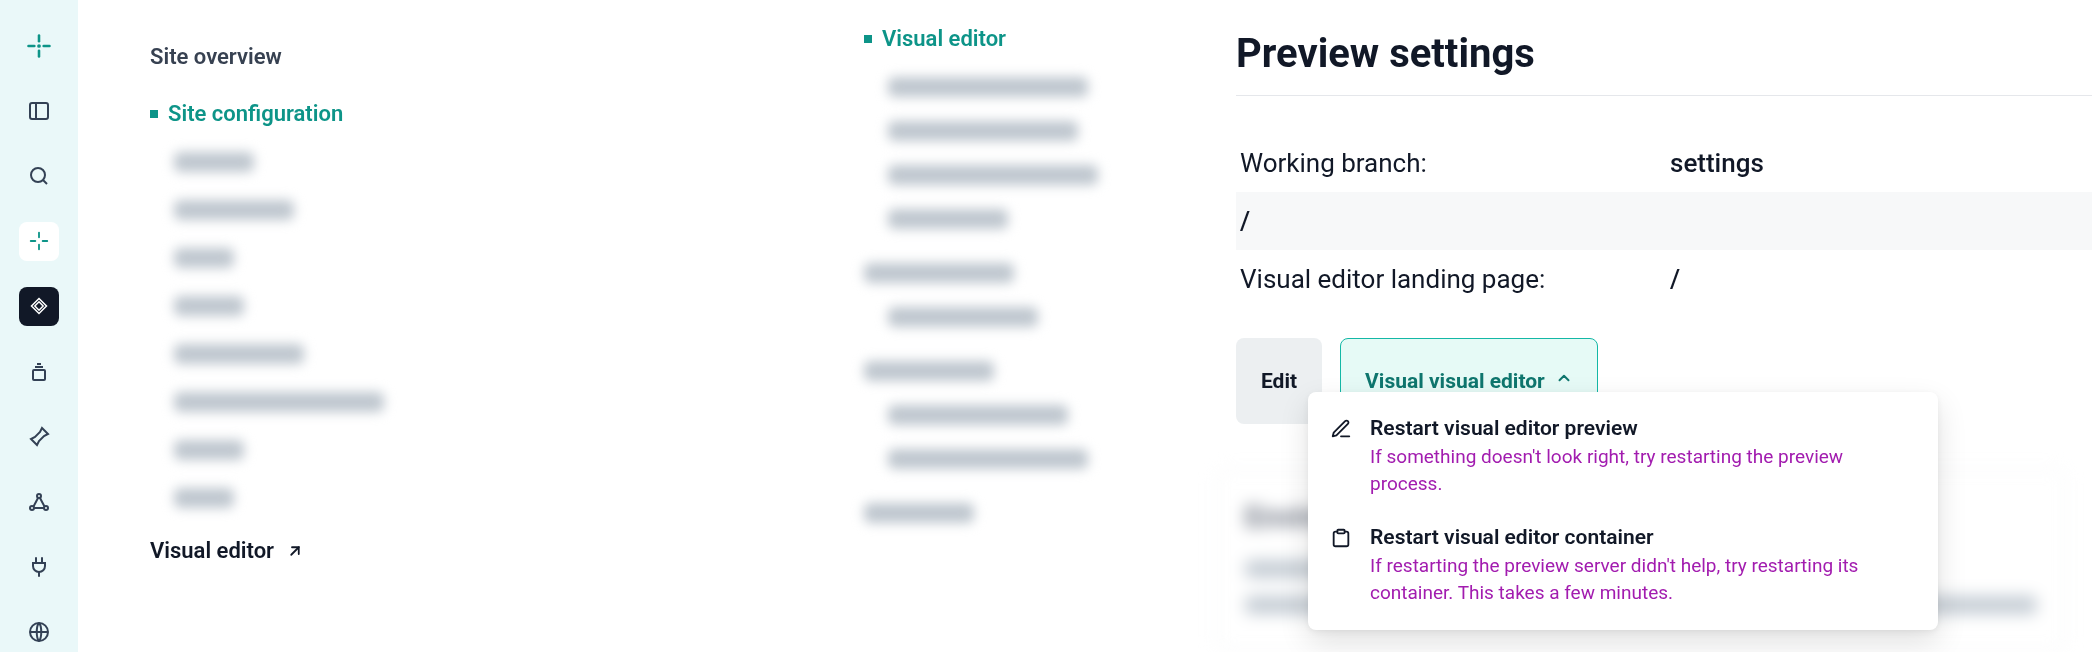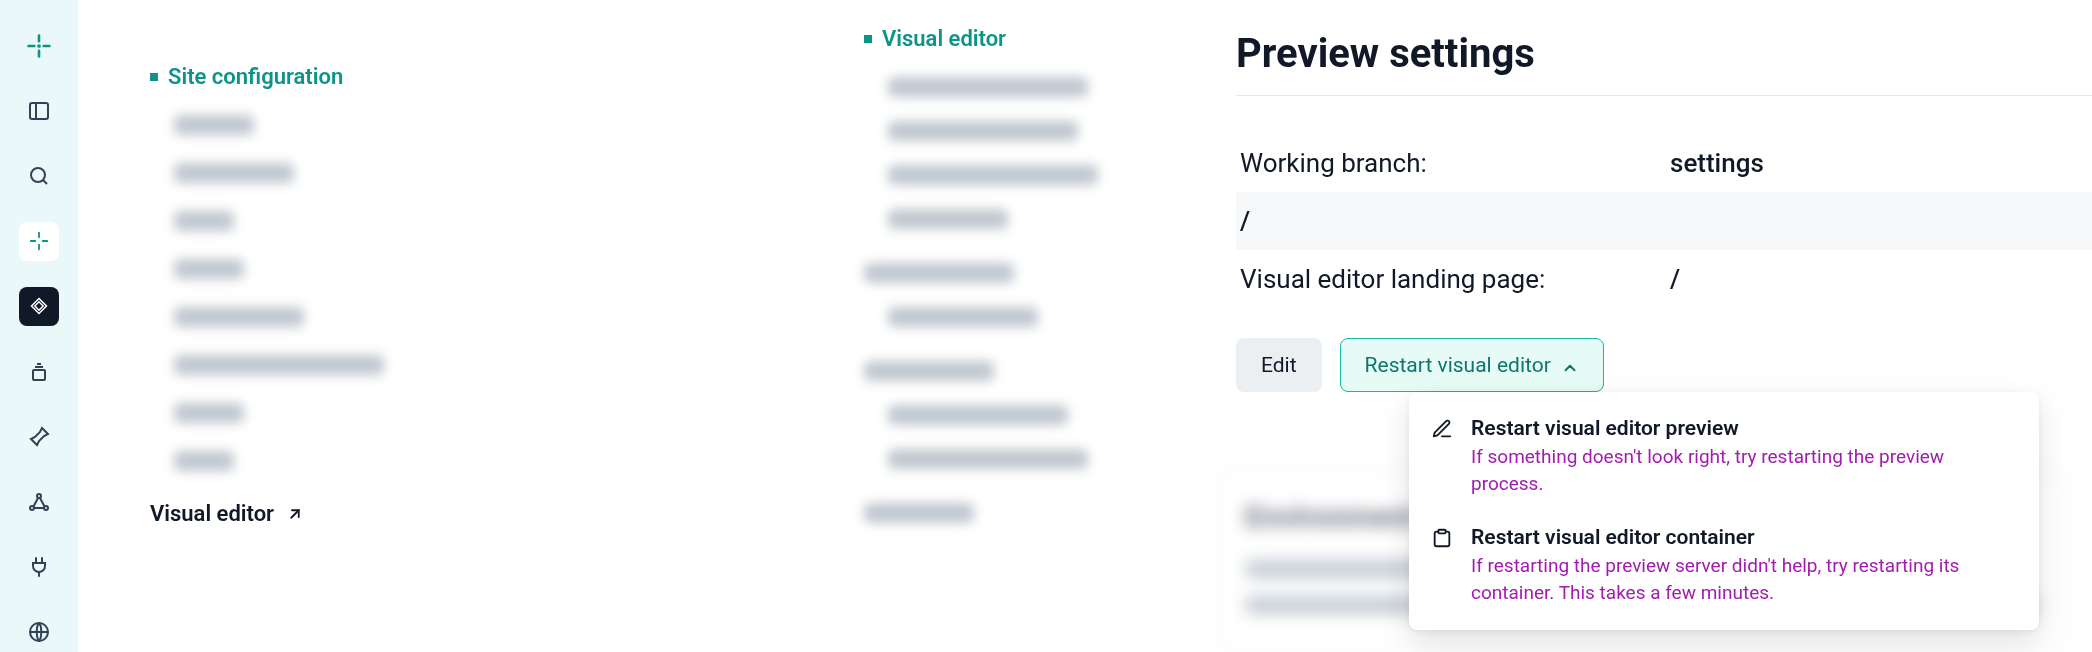--- a/index.html
+++ b/index.html
@@ -114,39 +114,39 @@
     grid-template-columns: 430px 1fr;
     align-items: center;
     padding: 14px 0 14px 4px;
     font-size: 26px;
   }
   .kv.alt { background: #f7f8f9; }
   .kv .k { color: #111827; }
   .kv .v { color: #111827; font-weight: 500; }
   .actions { display:flex; gap:18px; margin-top: 30px; }
   .btn {
-    display: inline-flex; align-items:flex-end; gap:10px;
-    padding: 14px 24px;
+    display: inline-flex; align-items:flex-start; gap:10px;
+    padding: 30px 24px;
     border-radius: 8px;
     font-size: 21px;
-    font-weight: 400;
+    font-weight: 700;
     cursor: pointer;
     border: 1px solid transparent;
   }
   .btn-secondary { background:#eceff1; color:#111827; }
   .btn-primary {
     background:#e6faf6;
     border-color:#14b8a6;
     color:#0f766e;
   }
 
   
   .menu {
     position: absolute;
-    left: 1409px;
+    left: 1308px;
     top: 392px;
     width: 630px;
     background:#fff;
     border-radius: 8px;
     box-shadow: 0 12px 30px rgba(0,0,0,.12), 0 2px 6px rgba(0,0,0,.06);
     padding: 10px 0;
   }
   .menu-item { display:flex; gap:16px; padding:14px 22px; cursor:pointer; }
   .menu-icon { flex:0 0 24px; margin-top:2px; color:#111827; }
   .menu-text { flex:1; }
@@ -244,20 +244,23 @@
   <div class="rail-item">
     <svg width="24" height="24" viewBox="0 0 24 24" fill="none" stroke="#334155" stroke-width="2">
         <circle cx="12" cy="12" r="9"></circle>
         <path d="M3 12h18"></path>
         <path d="M12 3c3 3 3 15 0 18M12 3c-3 3-3 15 0 18"></path>
       </svg>
   </div>
 </div>
 
 <div class="nav1">
+  <div class="nav-link">
+    <span>Site overview</span>
+  </div>
   <div class="nav-link active" style="margin-top:20px;">
     <span class="dot"></span>
     <span>Site configuration</span>
   </div>
   <div class="sub">
     <div class="blurred-line" style="--w:80px;"></div>
     <div class="blurred-line" style="--w:120px;"></div>
     <div class="blurred-line" style="--w:60px;"></div>
     <div class="blurred-line" style="--w:70px;"></div>
     <div class="blurred-line" style="--w:130px;"></div>
@@ -313,21 +316,21 @@
   <div class="kv">
     <div class="k">Visual editor landing page:</div>
     <div class="v">/</div>
   </div>
 
   <div class="actions">
     <div class="btn btn-secondary">
       <span>Edit</span>
     </div>
     <div class="btn btn-primary">
-      <span>Restart visual editor</span>
+      <span>Visual visual editor</span>
       <svg width="18" height="18" viewBox="0 0 24 24" fill="none" stroke="#0f766e" stroke-width="2.6" stroke-linecap="round" stroke-linejoin="round">
           <path d="M6 15l6-6 6 6"></path>
         </svg>
     </div>
   </div>
 </div>
 
 <div class="blurred-card">
   <h2>Environment</h2>
   <div class="line half"></div>

